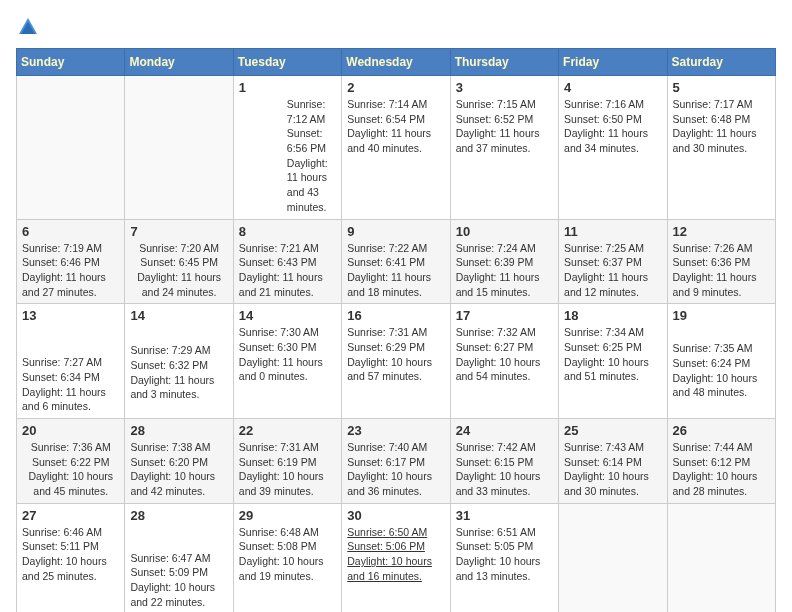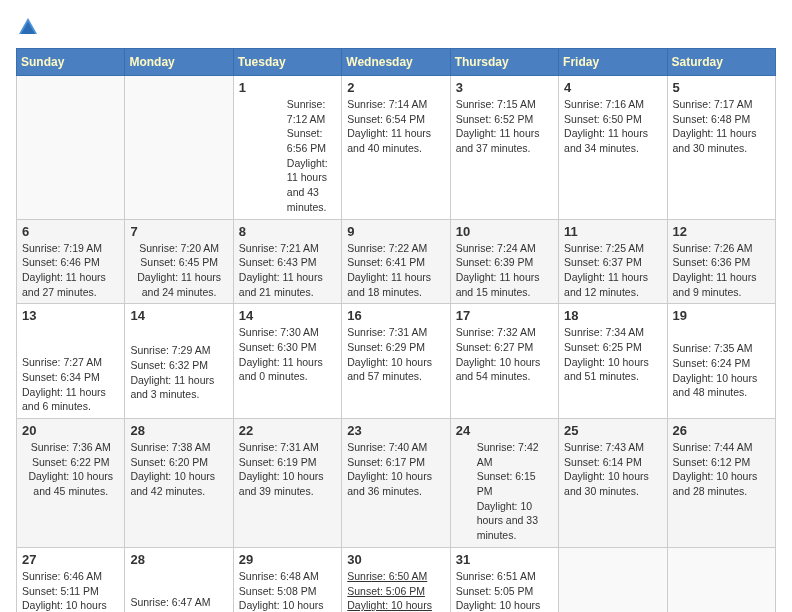--- a/index.html
+++ b/index.html
@@ -266,21 +266,21 @@
 Daylight: 10 hours and 39 minutes.</div>
         </td>
         <td>
           <span class="day-num">23</span>
           <div class="day-info" style="white-space: pre-line;">Sunrise: 7:40 AM
 Sunset: 6:17 PM
 Daylight: 10 hours and 36 minutes.</div>
         </td>
         <td>
           <span class="day-num">24</span>
-          <div class="day-info" style="white-space: pre-line; margin-left: 21px;">Sunrise: 7:42 AM
+          <div class="day-info" style="white-space: pre-line;">Sunrise: 7:42 AM
 Sunset: 6:15 PM
 Daylight: 10 hours and 33 minutes.</div>
         </td>
         <td>
           <span class="day-num">25</span>
           <div class="day-info" style="white-space: pre-line;">Sunrise: 7:43 AM
 Sunset: 6:14 PM
 Daylight: 10 hours and 30 minutes.</div>
         </td>
         <td>

